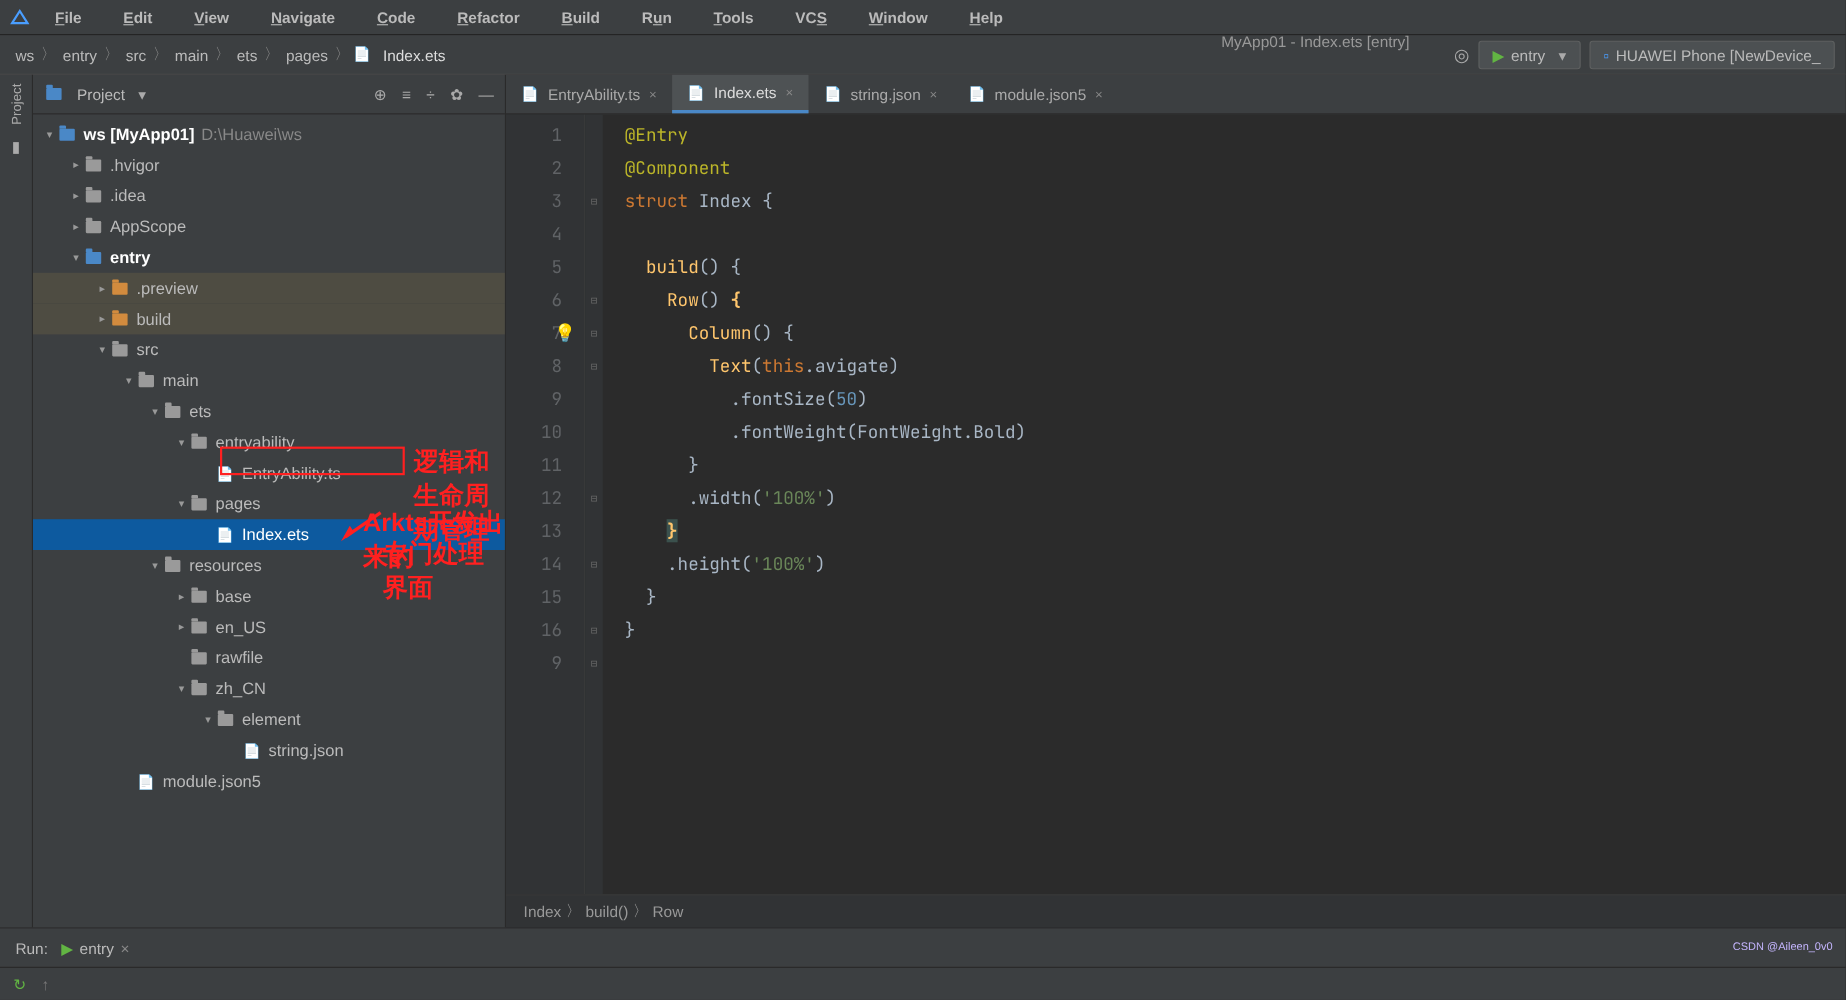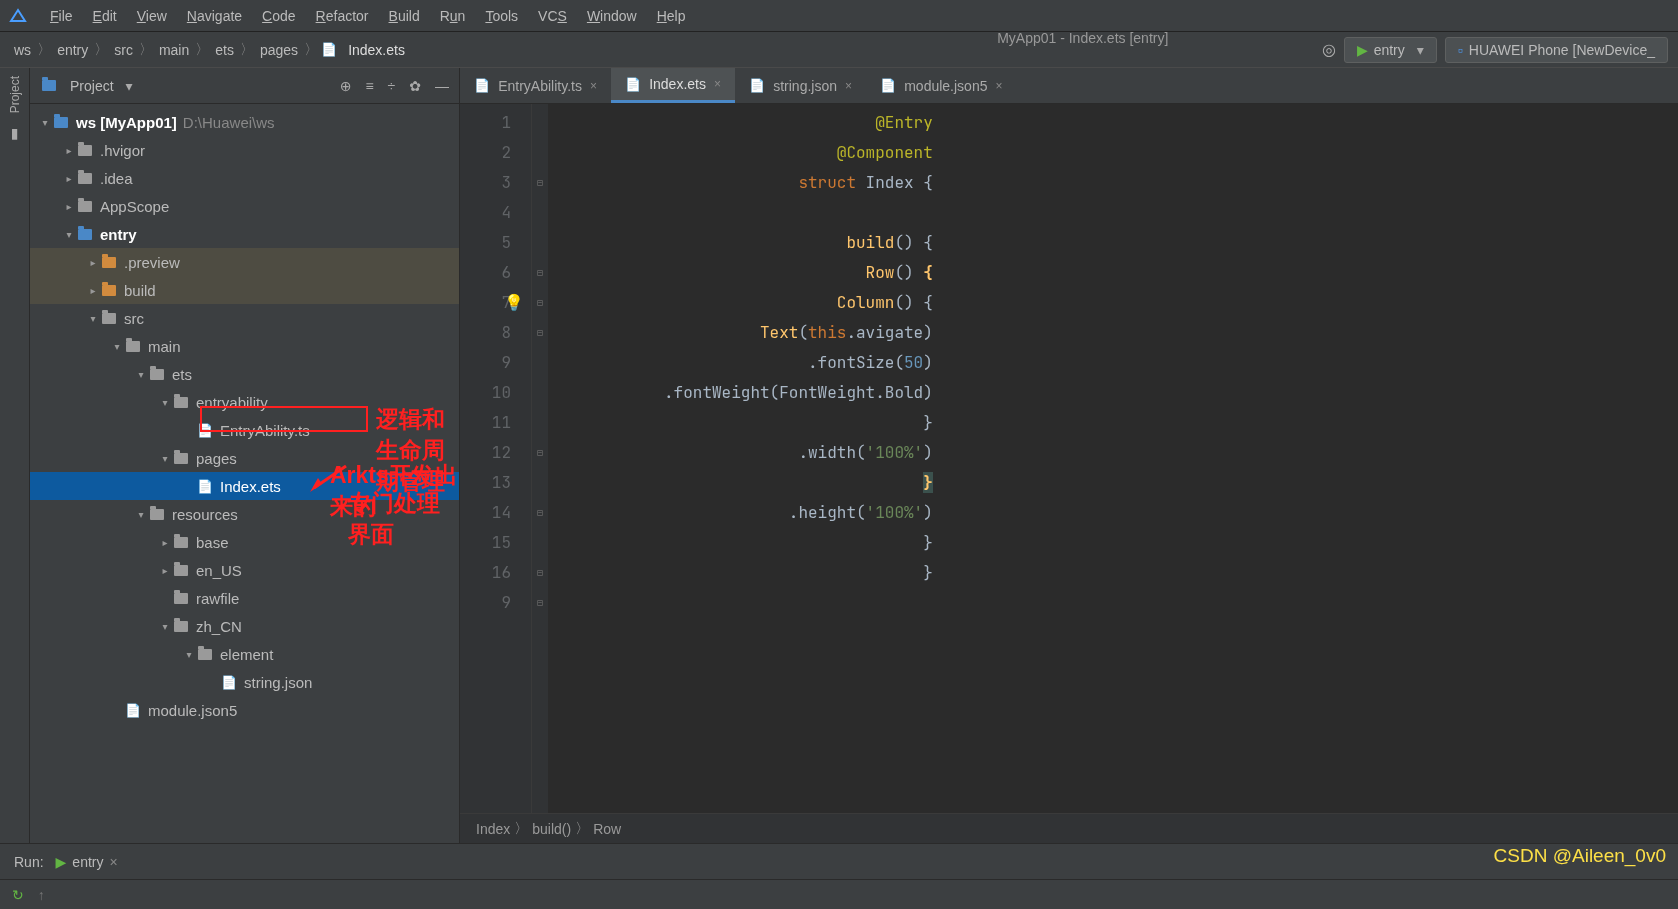--- a/index.html
+++ b/index.html
@@ -1,19 +1,19 @@
 <!DOCTYPE html>
 <html><head>
 <meta charset="utf-8">
 <style>
 * { margin:0; padding:0; box-sizing:border-box; }
 body { font-family:"Segoe UI",Arial,sans-serif; font-size:14px; background:#2b2b2b; color:#bbbbbb; overflow:hidden; width:1678px; height:909px; }
 .topbar { display:flex; align-items:center; height:32px; background:#3c3f41; padding:0 8px; border-bottom:1px solid #222; }
 .logo { width:20px; height:20px; margin-right:12px; display:flex; align-items:center; justify-content:center; }
-.menu { display:flex; gap:0; }
+.menu { display:flex; gap:18px;font-weight:bold; }
 .menu-item { padding:3px 10px; cursor:pointer; }
 .menu-item u { text-decoration:underline; }
 .title { flex:1; text-align:center; color:#999; padding-right:200px;margin-top:45px; }
 .navbar { display:flex; align-items:center; height:36px; background:#3c3f41; border-bottom:1px solid #4a4a4a; padding:0 10px; }
 .crumb { color:#bbb; cursor:pointer; padding:0 4px; }
 .crumb-sep { color:#888; margin:0 2px; }
 .crumb.active { color:#ddd; }
 .nav-right { margin-left:auto; display:flex; align-items:center; gap:8px; }
 .nav-btn { background:#4c5052; border:1px solid #5e6060; padding:4px 12px; border-radius:3px; display:flex; align-items:center; gap:6px; cursor:pointer; }
 .gear-ic { color:#aaa; font-size:16px; cursor:pointer; }
@@ -45,37 +45,37 @@
 .tabs { display:flex; height:36px; background:#3c3f41; border-bottom:1px solid #2a2a2a; align-items:center; }
 .tab { display:flex; align-items:center; gap:8px; padding:0 14px; height:100%; cursor:pointer; color:#aaa; }
 .tab.active { background:#4e5254; color:#ddd; border-bottom:3px solid #4a88c7; }
 .tab .x { color:#888; font-size:12px; }
 .codewrap { flex:1; display:flex; overflow:auto; font-family:"JetBrains Mono","Consolas",monospace; font-size:16px; line-height:30px; }
 .gutter { width:72px; background:#313335; color:#606366; text-align:right; padding:4px 20px 0 0; border-right:1px solid #3a3a3a; user-select:none; position:relative; }
 .gutter .ln { height:30px; }
 .gutter .bulb { position:absolute; left:44px; color:#f0a500; }
 .fold { width:16px; background:#313335; color:#666; padding-top:4px; }
 .fold div { height:30px; font-size:10px; text-align:center; }
-.code { padding:4px 0 0 20px;text-align:right; }
+.code { padding:4px 0 0 20px; }
 .code .ln { height:30px; white-space:pre; }
 .k-dec { color:#bbb529; }
 .k-key { color:#cc7832; }
 .k-type { color:#a9b7c6; }
 .k-str { color:#6a8759; }
 .k-num { color:#6897bb; }
 .k-fn { color:#ffc66d; }
 .k-id { color:#a9b7c6; }
 .k-this { color:#cc7832;margin-top:36px; }
 .k-br { color:#a9b7c6; }
 .k-brY { color:#ffc66d; font-weight:bold; }
 .k-brS { background:#3b514d; }
 .breadcrumb-ed { height:30px; border-top:1px solid #3a3a3a; display:flex; align-items:center; padding:0 16px; color:#999; gap:4px; background:#313335; }
 .runbar { height:36px; background:#3c3f41; border-top:1px solid #2a2a2a; display:flex; align-items:center; padding:0 14px; gap:12px; }
 .statusbar { height:30px; background:#3c3f41; border-top:1px solid #2a2a2a; display:flex; align-items:center; padding:0 12px; gap:14px; }
-.watermark { position:absolute; right:12px; bottom:42px; color:#fde047; font-size:19px; }
+.watermark { position:absolute; right:12px; bottom:42px; color:#c4b5fd; font-size:10px; }
 .tri-down::after { content:"▾"; margin-left:6px; color:#aaa; }
 </style>
 </head>
 <body>
 
 <div class="topbar">
   <div class="logo">
     <svg width="18" height="18" viewBox="0 0 18 18">
         <path d="M2 14 L9 3 L16 14 Z" fill="none" stroke="#4a9eff" stroke-width="2"></path>
       </svg>

